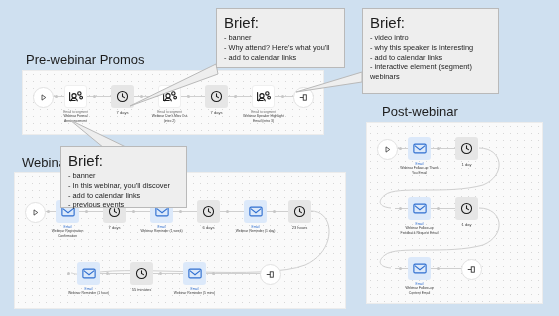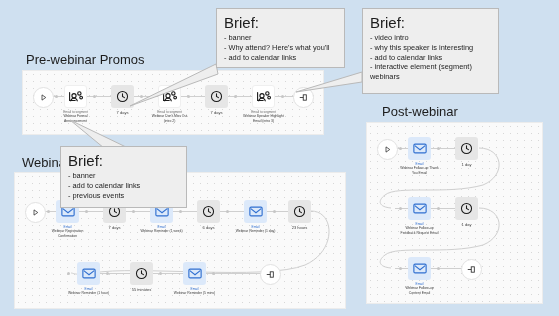--- a/index.html
+++ b/index.html
@@ -454,17 +454,18 @@
     <div class="c-line">- interactive element (segment)</div>
     <div class="c-line">webinars</div>
   </div>
 
   <svg class="tail" style="left:60px;top:118px;width:80px;height:34px;">
     <path d="M10 2 L68 30 L44 30 Z"></path>
   </svg>
   <div class="callout" id="callout-3">
     <div class="c-title">Brief:</div>
     <div class="c-line">- banner</div>
+    <div class="c-line">- In this webinar, you'll discover</div>
     <div class="c-line">- add to calendar links</div>
     <div class="c-line">- previous events</div>
   </div>
 
 </div>
 
 </body></html>

